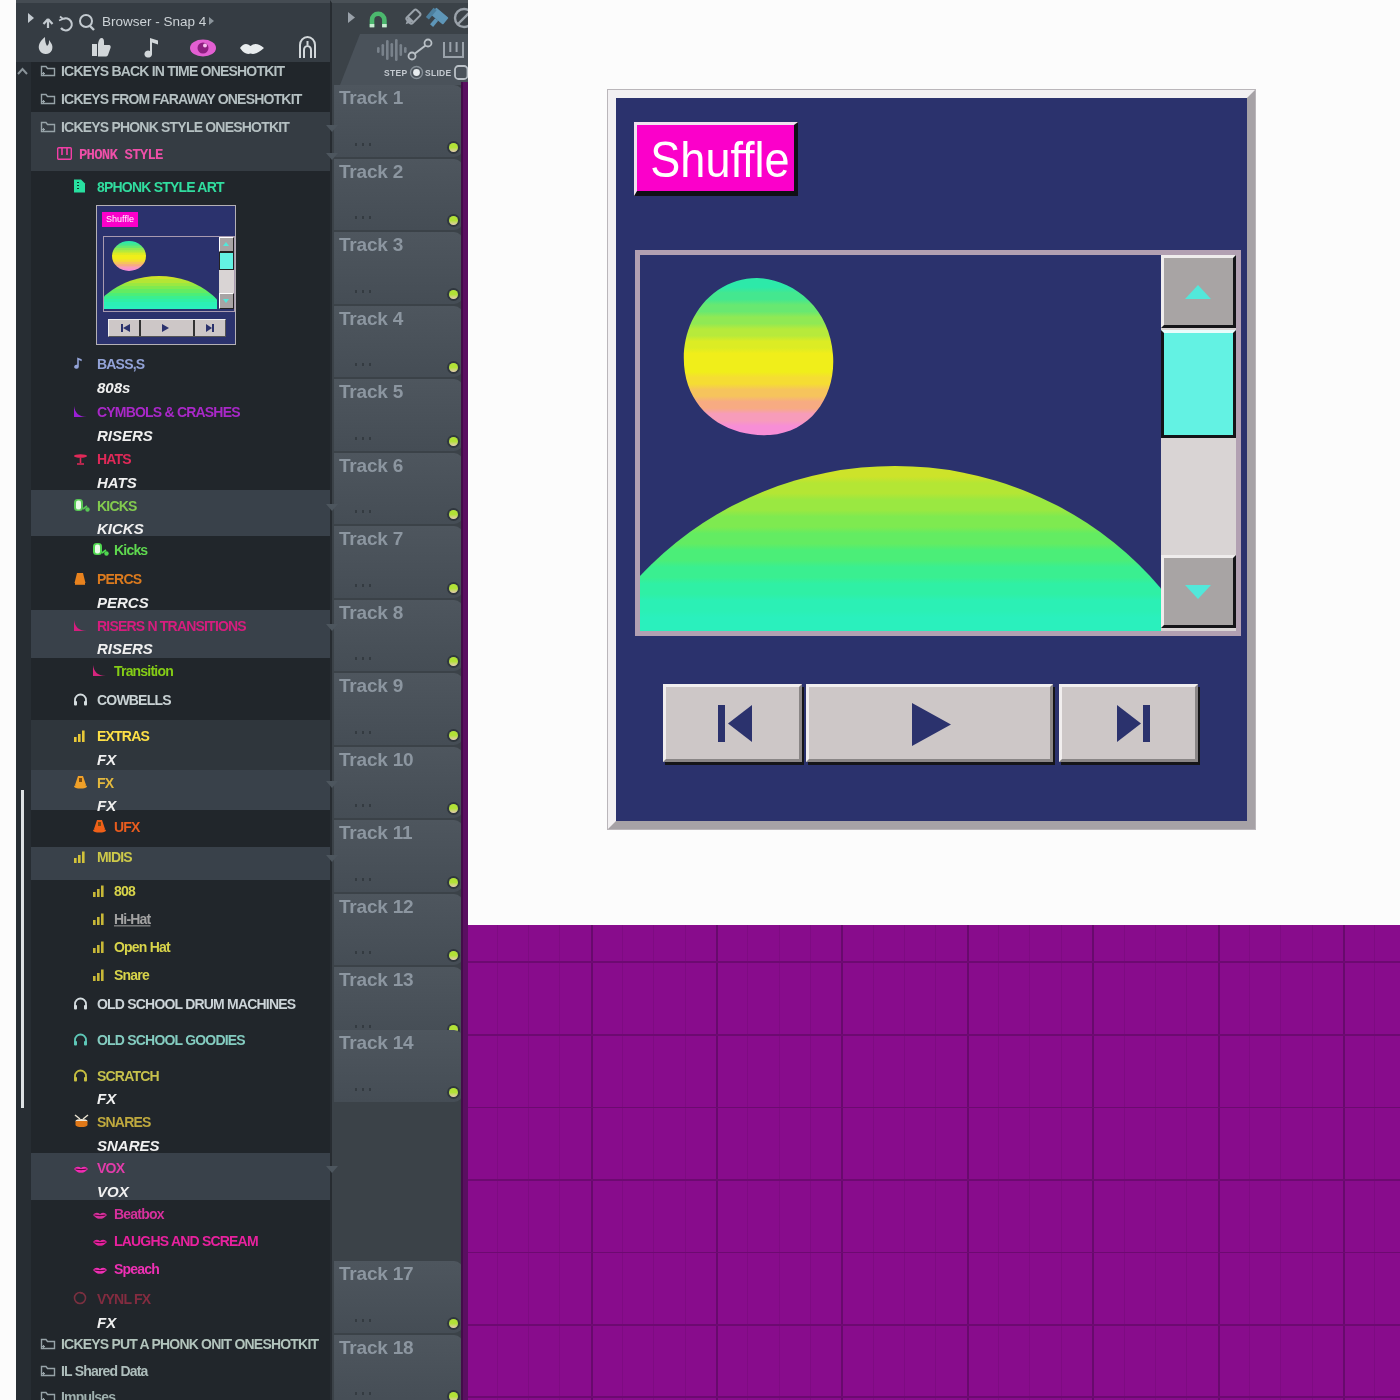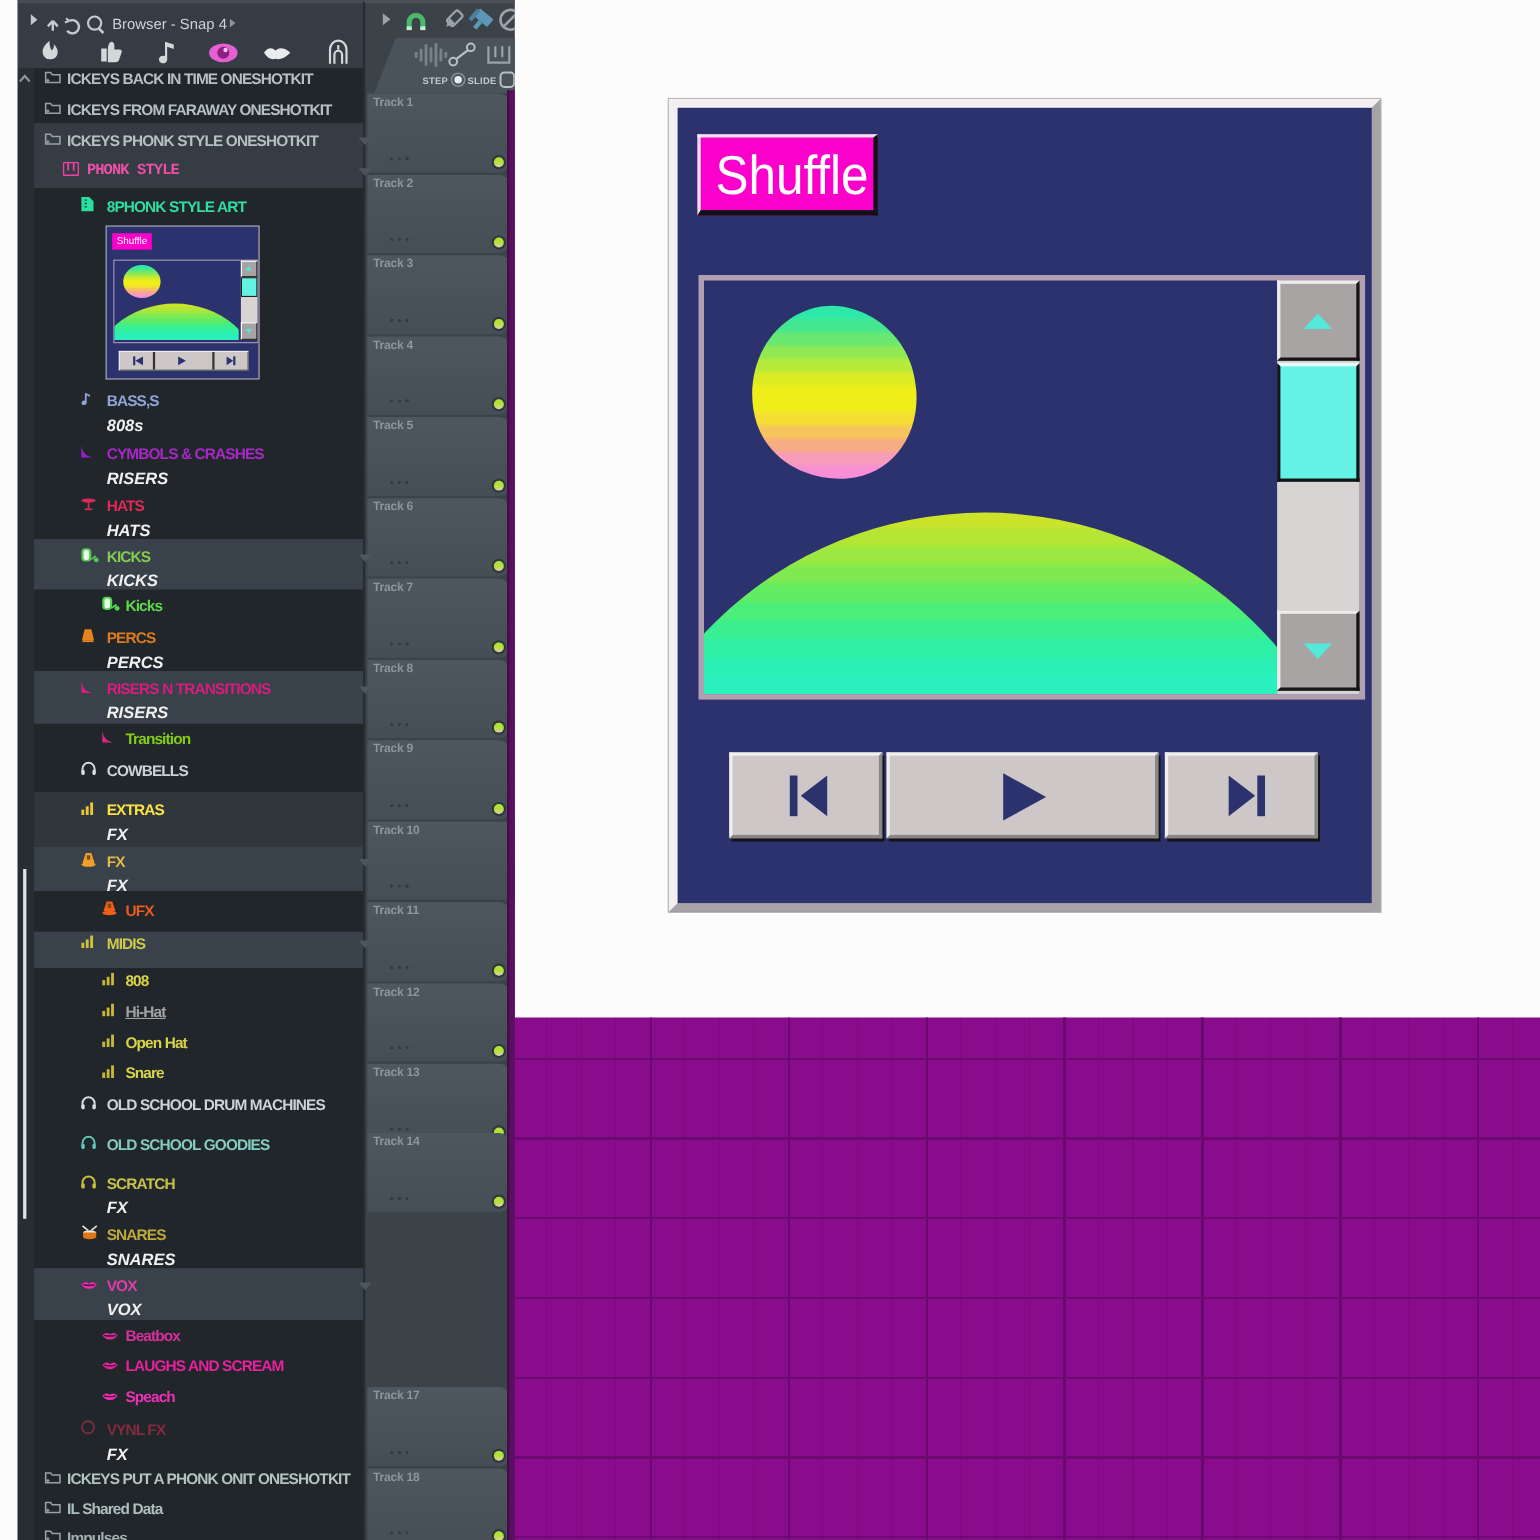--- a/index.html
+++ b/index.html
@@ -15,21 +15,21 @@
   .rt{position:absolute;font-size:14px;font-weight:bold;letter-spacing:-0.8px;white-space:nowrap;top:50%;transform:translateY(-54%);}
   .sub{font-style:italic;color:#f0f0f0;font-size:15px;letter-spacing:0;}
   .arr{position:absolute;right:8px;top:9px;width:0;height:0;border-left:6px solid transparent;border-right:6px solid transparent;border-top:7px solid #4d565e;}
   .ic{position:absolute;top:50%;transform:translateY(-50%);}
   
   #bheader{position:absolute;left:0;top:0;width:330px;height:62px;background:#353c43;border-top:3px solid #454c53;box-sizing:border-box;}
   
   #midpanel{left:330px;top:0;width:138px;height:1400px;background:#3b4248;border-top:3px solid #4a5157;border-left:2px solid #272c31;box-sizing:border-box;overflow:hidden;}
   #midtab{position:absolute;left:0;top:31px;width:138px;height:51px;background:#4a525a;clip-path:polygon(28px 0,138px 0,138px 51px,8px 51px);}
   .trackrow{position:absolute;left:2px;width:129px;height:71.5px;background:linear-gradient(#4e565e,#454d55);border-radius:0 9px 9px 0;}
-  .tlabel{position:absolute;left:5px;top:2px;font-size:11px;font-weight:bold;color:#8c96a0;letter-spacing:-0.2px;}
+  .tlabel{position:absolute;left:5px;top:2px;font-size:19px;font-weight:bold;color:#8c96a0;letter-spacing:-0.2px;}
   .led{position:absolute;right:5px;bottom:5px;width:9px;height:9px;border-radius:50%;background:linear-gradient(#b2e236 48%,#e4cbb2);box-shadow:0 0 0 2px #30373d;}
   .dots{position:absolute;left:20px;bottom:11px;width:18px;height:3px;background:radial-gradient(circle 1.5px at 2px 1.5px,#343b41 95%,transparent),radial-gradient(circle 1.5px at 9px 1.5px,#343b41 95%,transparent),radial-gradient(circle 1.5px at 16px 1.5px,#343b41 95%,transparent);}
   #pstrip{left:461px;top:82px;width:5px;height:1318px;background:#5a0f61;border-left:2px solid #430d49;}
   
   #playlist{left:461px;top:925px;width:939px;height:475px;background-color:#880c8c;
     background-image:
       repeating-linear-gradient(to bottom,transparent 0 36.5px,#6d0a71 36.5px 38.5px,transparent 38.5px 72.5px),
       repeating-linear-gradient(to right,transparent 0 4.2px,#680a6d 4.2px 6.2px,transparent 6.2px 125.4px),
       repeating-linear-gradient(to right,transparent 0 4.2px,rgba(40,0,42,0.10) 4.2px 5.2px,transparent 5.2px 31.35px);}
   
@@ -544,21 +544,21 @@
   <div class="trackrow" style="top:596.5px;">
       <span class="tlabel">Track 8</span>
       <div class="dots"></div>
       <div class="led"></div>
     </div>
   <div class="trackrow" style="top:670.0px;">
       <span class="tlabel">Track 9</span>
       <div class="dots"></div>
       <div class="led"></div>
     </div>
-  <div class="trackrow" style="top:743.5px;padding-left:22px;">
+  <div class="trackrow" style="top:743.5px;">
       <span class="tlabel">Track 10</span>
       <div class="dots"></div>
       <div class="led"></div>
     </div>
   <div class="trackrow" style="top:817.0px;">
       <span class="tlabel">Track 11</span>
       <div class="dots"></div>
       <div class="led"></div>
     </div>
   <div class="trackrow" style="top:890.5px;">

